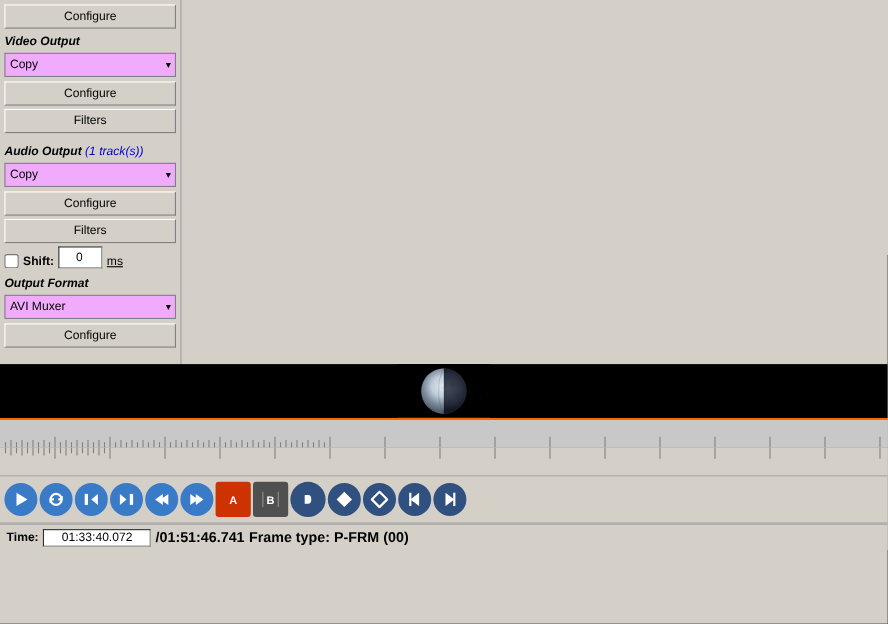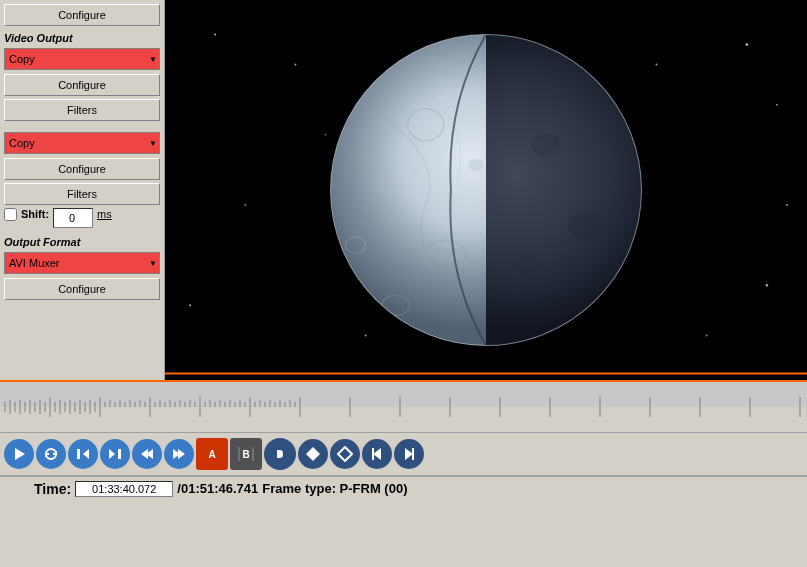--- a/index.html
+++ b/index.html
@@ -7,21 +7,21 @@
       font-family: Arial, sans-serif;
       font-size: 12px;
       background: #d4d0c8;
       width: 807px;
       height: 567px;
       overflow: hidden;
     }
 
     .main-container {
       display: flex;
-      flex-direction: row;
+      flex-direction: column;
       height: 380px;
     }
 
     
     .left-panel {
       width: 165px;
       background: #d4d0c8;
       padding: 4px;
       border-right: 1px solid #a0a0a0;
       flex-shrink: 0;
@@ -57,21 +57,21 @@
     .dropdown-row {
       display: flex;
       align-items: center;
       margin-bottom: 4px;
     }
 
     select {
       flex: 1;
       height: 22px;
       font-size: 11px;
-      background: #ef4444;
+      background: #f0abfc;
       border: 1px solid #808080;
       appearance: none;
       -webkit-appearance: none;
       padding: 0 4px;
     }
 
     .dropdown-wrapper {
       position: relative;
       flex: 1;
     }
@@ -101,21 +101,21 @@
       font-size: 11px;
       margin-bottom: 3px;
     }
 
     .panel-section {
       margin-bottom: 8px;
     }
 
     .shift-row {
       display: flex;
-      align-items: flex-start;
+      align-items: flex-end;
       gap: 4px;
       margin-bottom: 6px;
     }
 
     .shift-row input[type=checkbox] {
       width: 13px;
       height: 13px;
     }
 
     .shift-row .shift-label {
@@ -191,24 +191,23 @@
       height: 24px;
       background: #d4d0c8;
       display: flex;
       align-items: center;
       padding: 0 6px;
       gap: 4px;
       border-top: 1px solid #a0a0a0;
     }
 
     .status-label {
-      font-size: 14px;
+      font-size: 11px;
       font-weight: bold;
       color: #000;
-      margin-left: 28px;
     }
 
     .status-time {
       font-size: 11px;
       background: white;
       border: 1px inset #808080;
       padding: 1px 16px;
       min-width: 80px;
     }
 
@@ -257,20 +256,24 @@
             <option>xvid</option>
             <option>FFmpeg</option>
           </select>
         </div>
       </div>
       <button class="panel-btn">Configure</button>
       <button class="panel-btn">Filters</button>
     </div>
 
     <div class="panel-section">
+      <div class="section-label">
+        <span>Audio Output</span>
+        <a href="#">(1 track(s))</a>
+      </div>
       <div class="dropdown-row">
         <div class="dropdown-wrapper">
           <select>
             <option>Copy</option>
             <option>MP3</option>
             <option>AAC</option>
             <option>AC3</option>
           </select>
         </div>
       </div>

